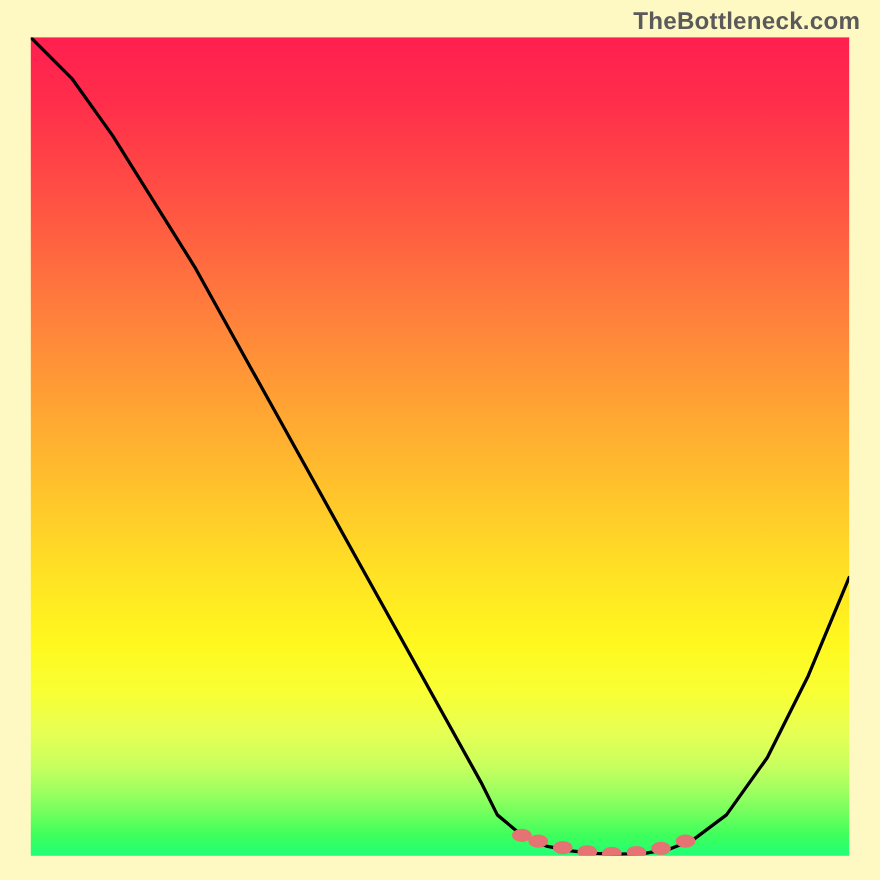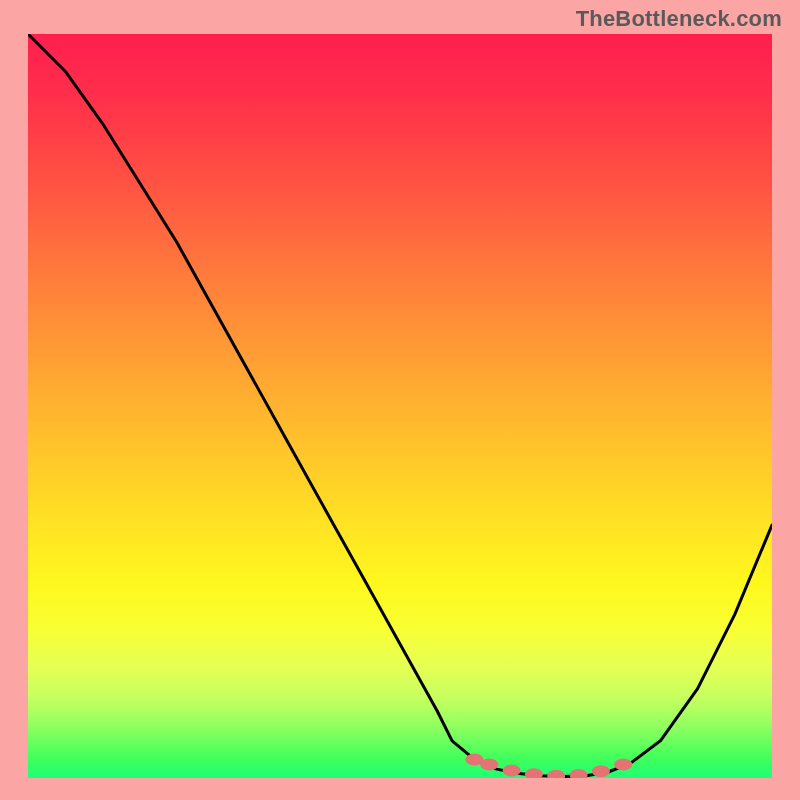--- a/index.html
+++ b/index.html
@@ -1,21 +1,21 @@
 <!DOCTYPE html>
 <html><head>
 <meta charset="utf-8">
 <style>
   * { margin: 0; padding: 0; box-sizing: border-box; }
   html, body { width: 800px; height: 800px; overflow: hidden; background: #000; }
   .container {
     position: relative;
     width: 800px;
     height: 800px;
-    background: #fca5a5;
+    background: #fef9c3;
   }
   .watermark {
     position: absolute;
     top: 6px;
     right: 18px;
     font-family: Arial, Helvetica, sans-serif;
     font-size: 22px;
     font-weight: bold;
     color: #5a5a5a;
     letter-spacing: 0.2px;

